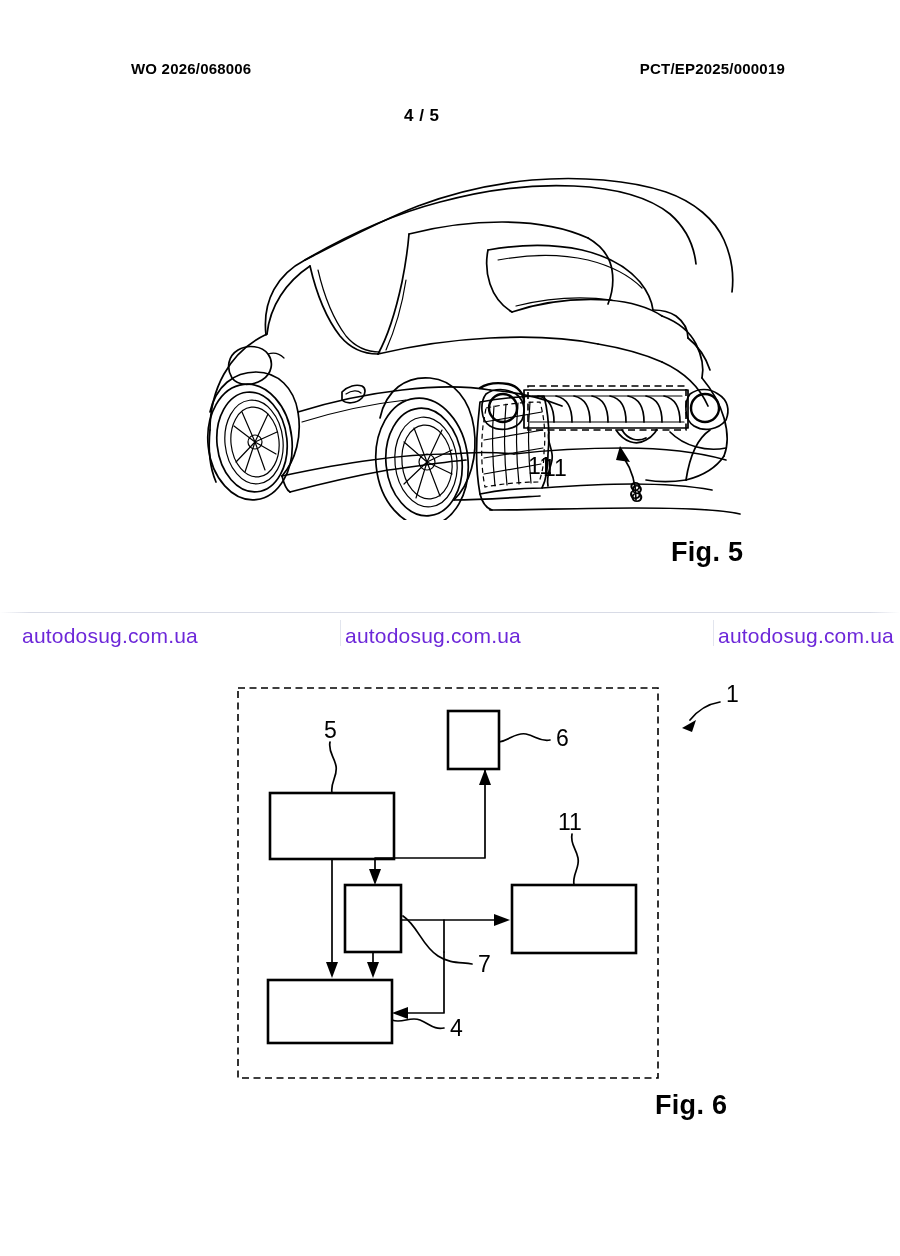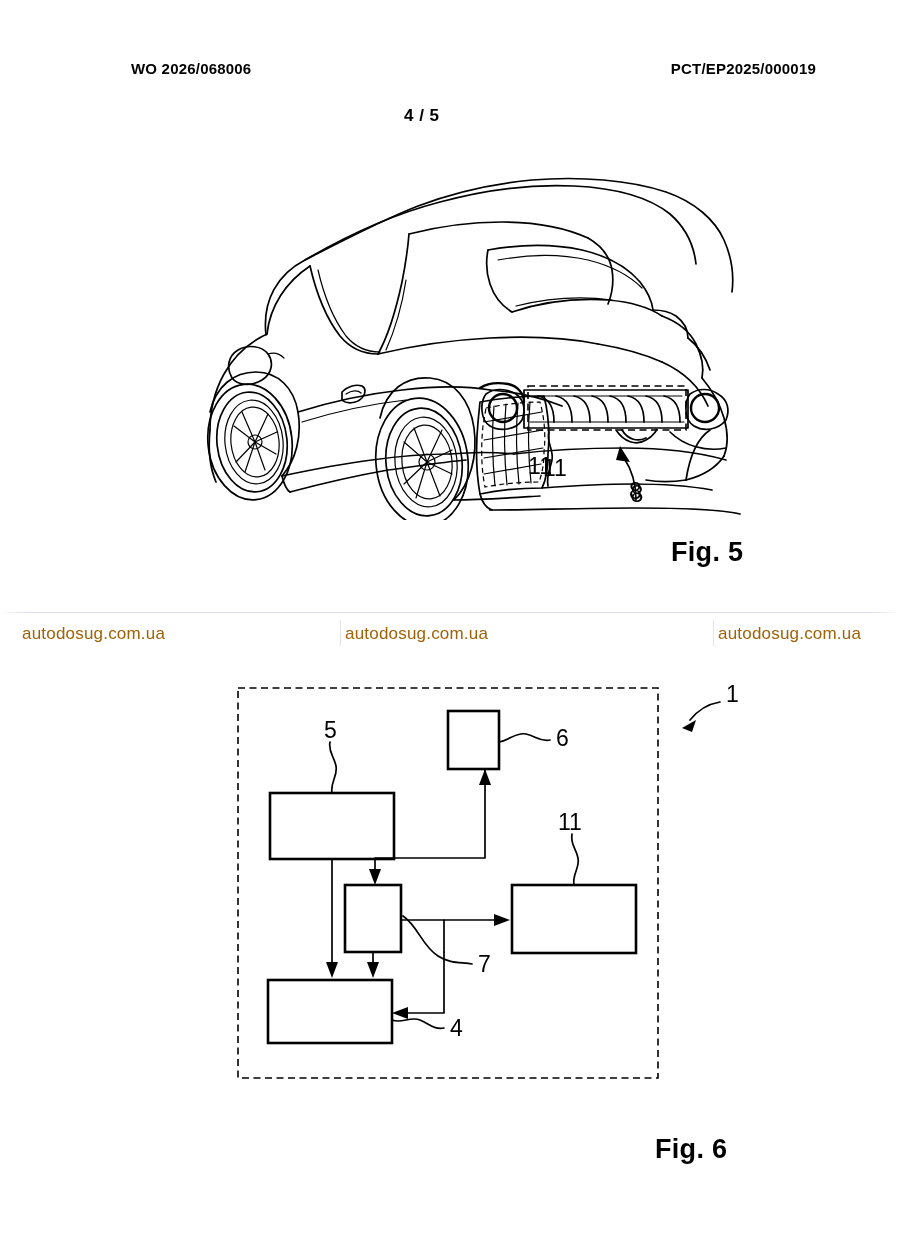--- a/index.html
+++ b/index.html
@@ -27,21 +27,21 @@
   
   .doc-header {
     position: absolute;
     top: 56px;
     left: 0;
     width: 900px;
     height: 24px;
     display: flex;
     justify-content: space-between;
     align-items: center;
-    padding: 0 84px 0 131px;
+    padding: 0 115px 0 131px;
     box-sizing: border-box;
   }
   .doc-header span {
     font-size: 15px;
     font-weight: bold;
     letter-spacing: 0.2px;
     white-space: nowrap;
   }
   .page-number {
     position: absolute;
@@ -53,21 +53,21 @@
   }
 
   
   .fig-label {
     position: absolute;
     font-size: 27px;
     font-weight: bold;
     letter-spacing: 0.3px;
   }
   #fig5-label { top: 509px; left: 671px; margin-top: 28px; }
-  #fig6-label { top: 1134px; left: 655px; }
+  #fig6-label { top: 1090px; left: 655px; }
 
   
   .watermark-band {
     position: absolute;
     top: 612px;
     left: 0;
     width: 900px;
     height: 36px;
     display: flex;
     align-items: center;
@@ -80,22 +80,22 @@
     width: 900px;
     height: 1px;
     background: linear-gradient(to right,
       rgba(228,230,238,0) 0px,
       rgba(216,219,230,1) 30px,
       rgba(216,219,230,1) 870px,
       rgba(228,230,238,0) 900px);
   }
   .watermark-text {
     position: absolute;
-    font-size: 17px;
-    color: #a16207;
+    font-size: 21px;
+    color: #6d28d9;
     font-family: "Liberation Sans", sans-serif;
     white-space: nowrap;
     letter-spacing: 0.2px;
     text-align: center;
   }
   .wm0 { left: 22px;  top: 12px; }
   .wm1 { left: 345px; top: 12px; }
   .wm2 { left: 718px; top: 12px; }
   .wm-sep {
     position: absolute;

